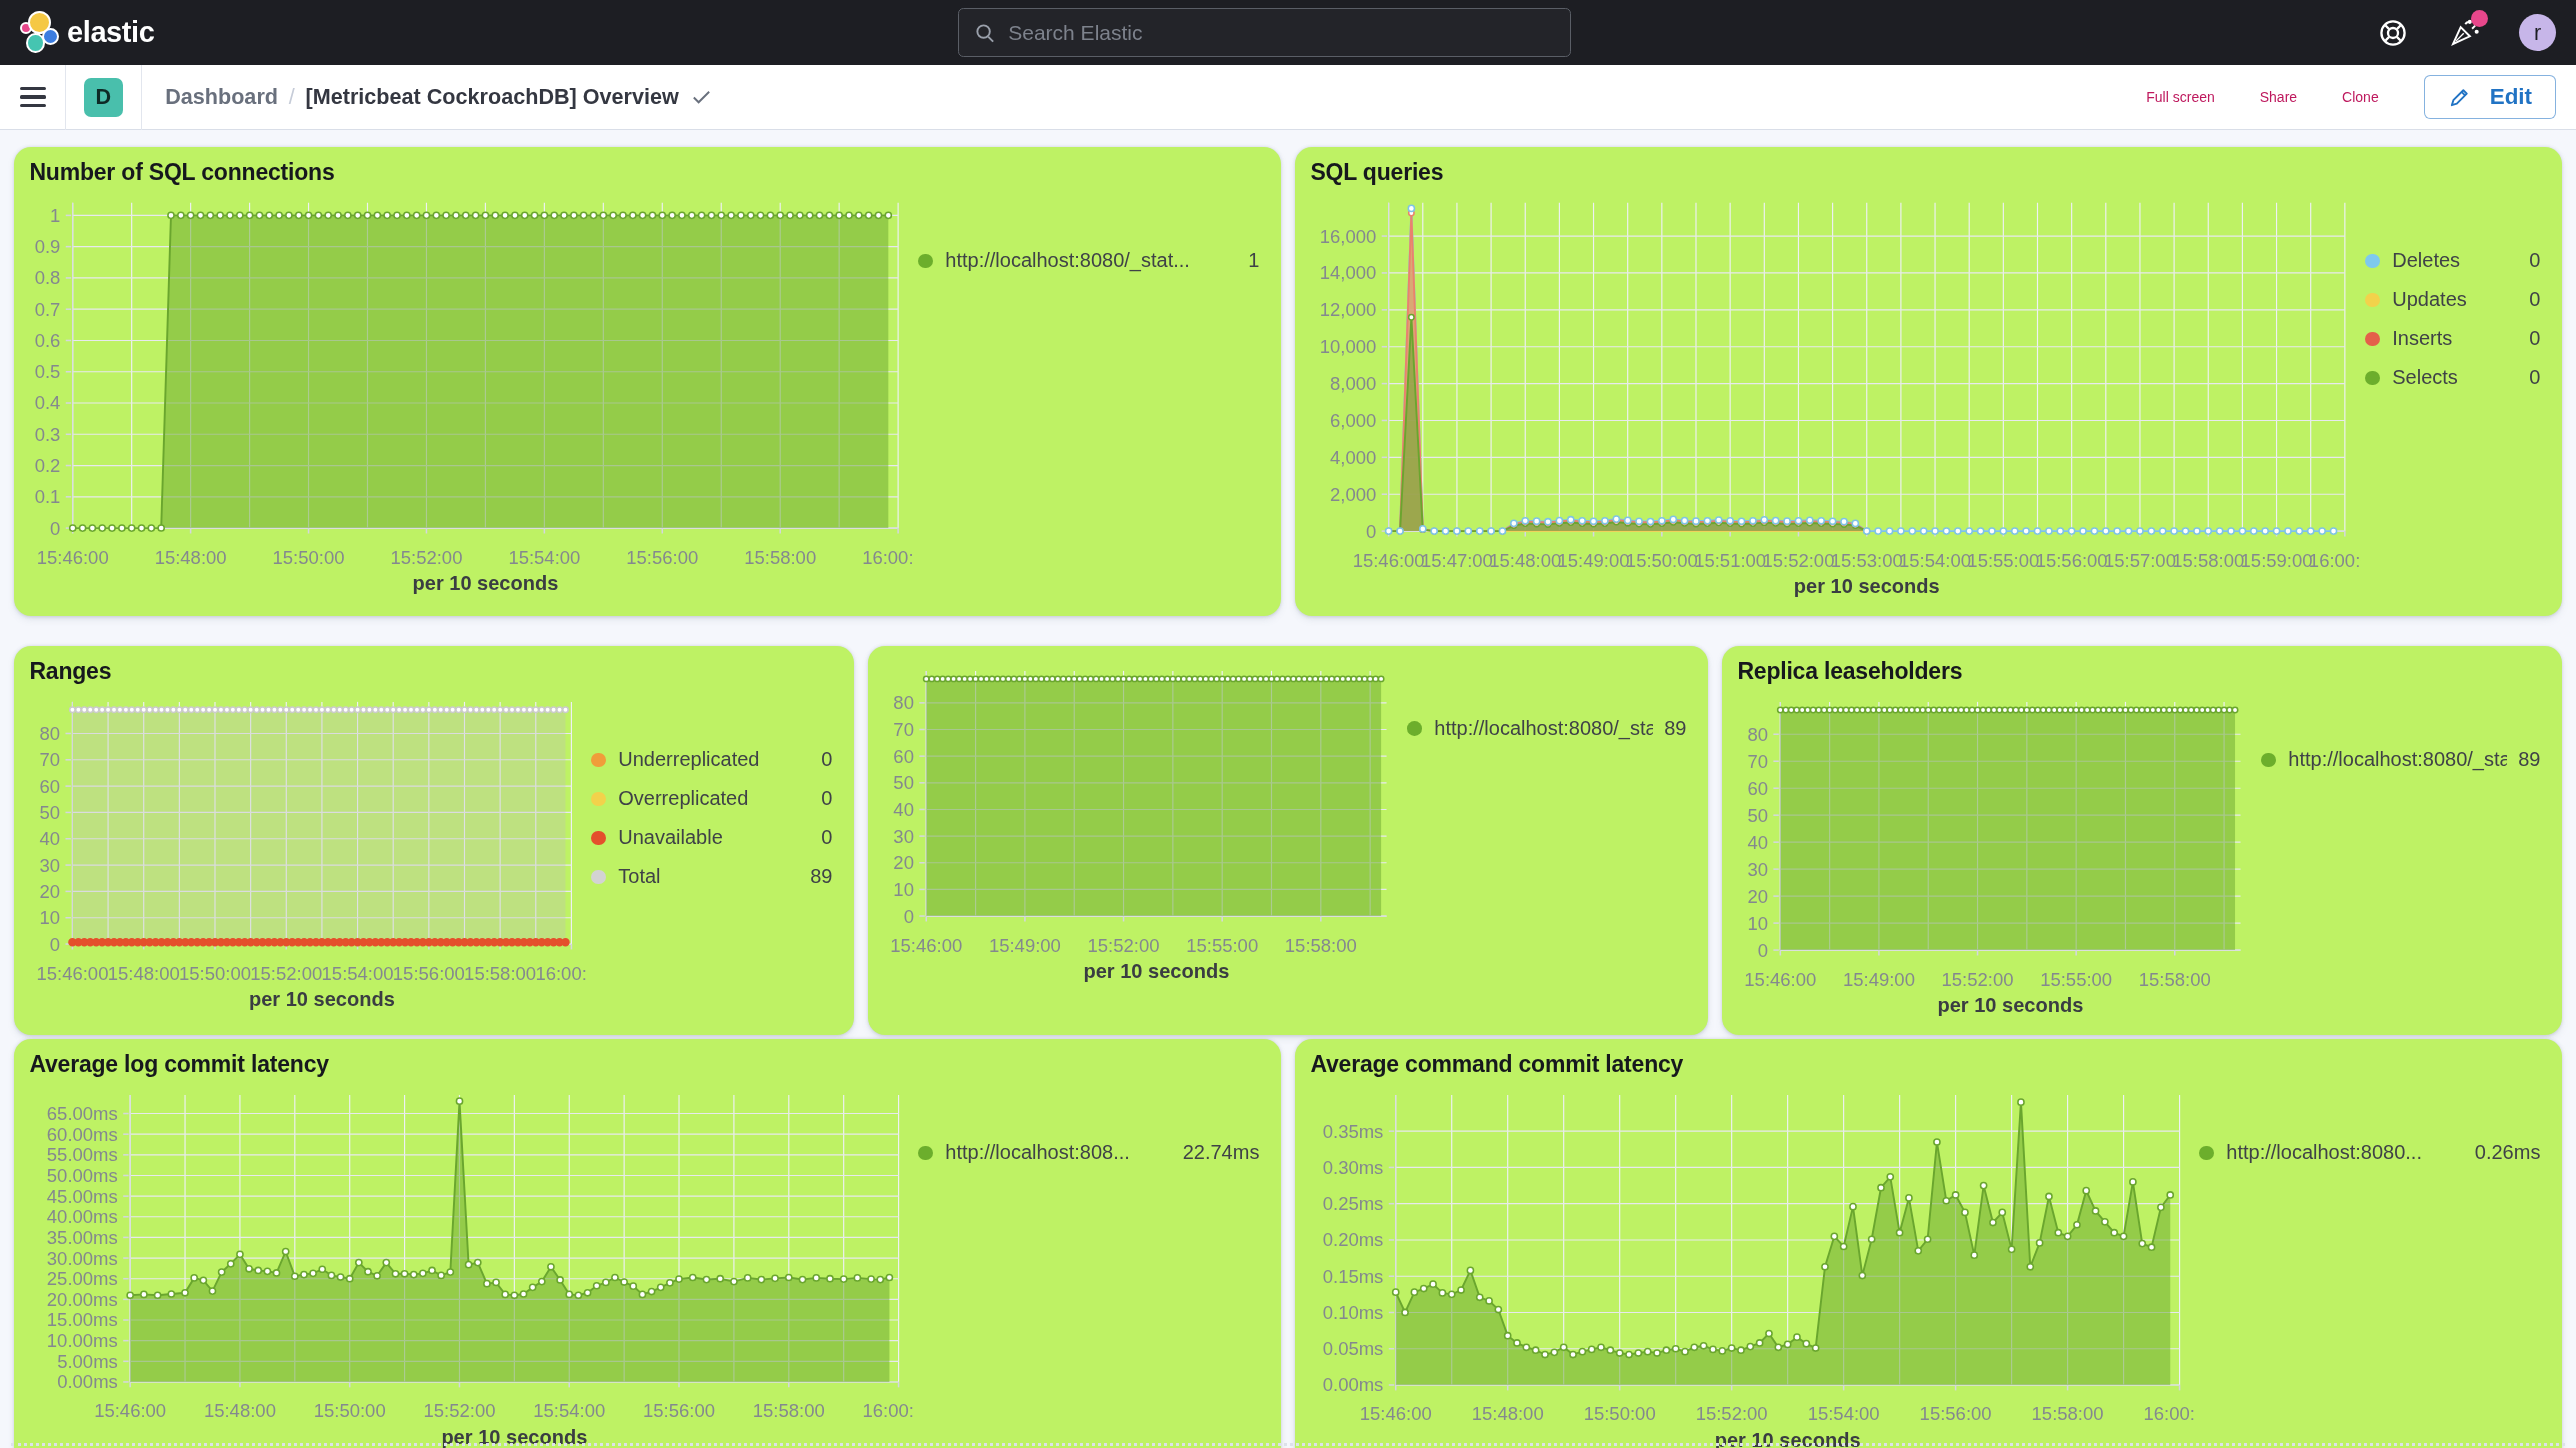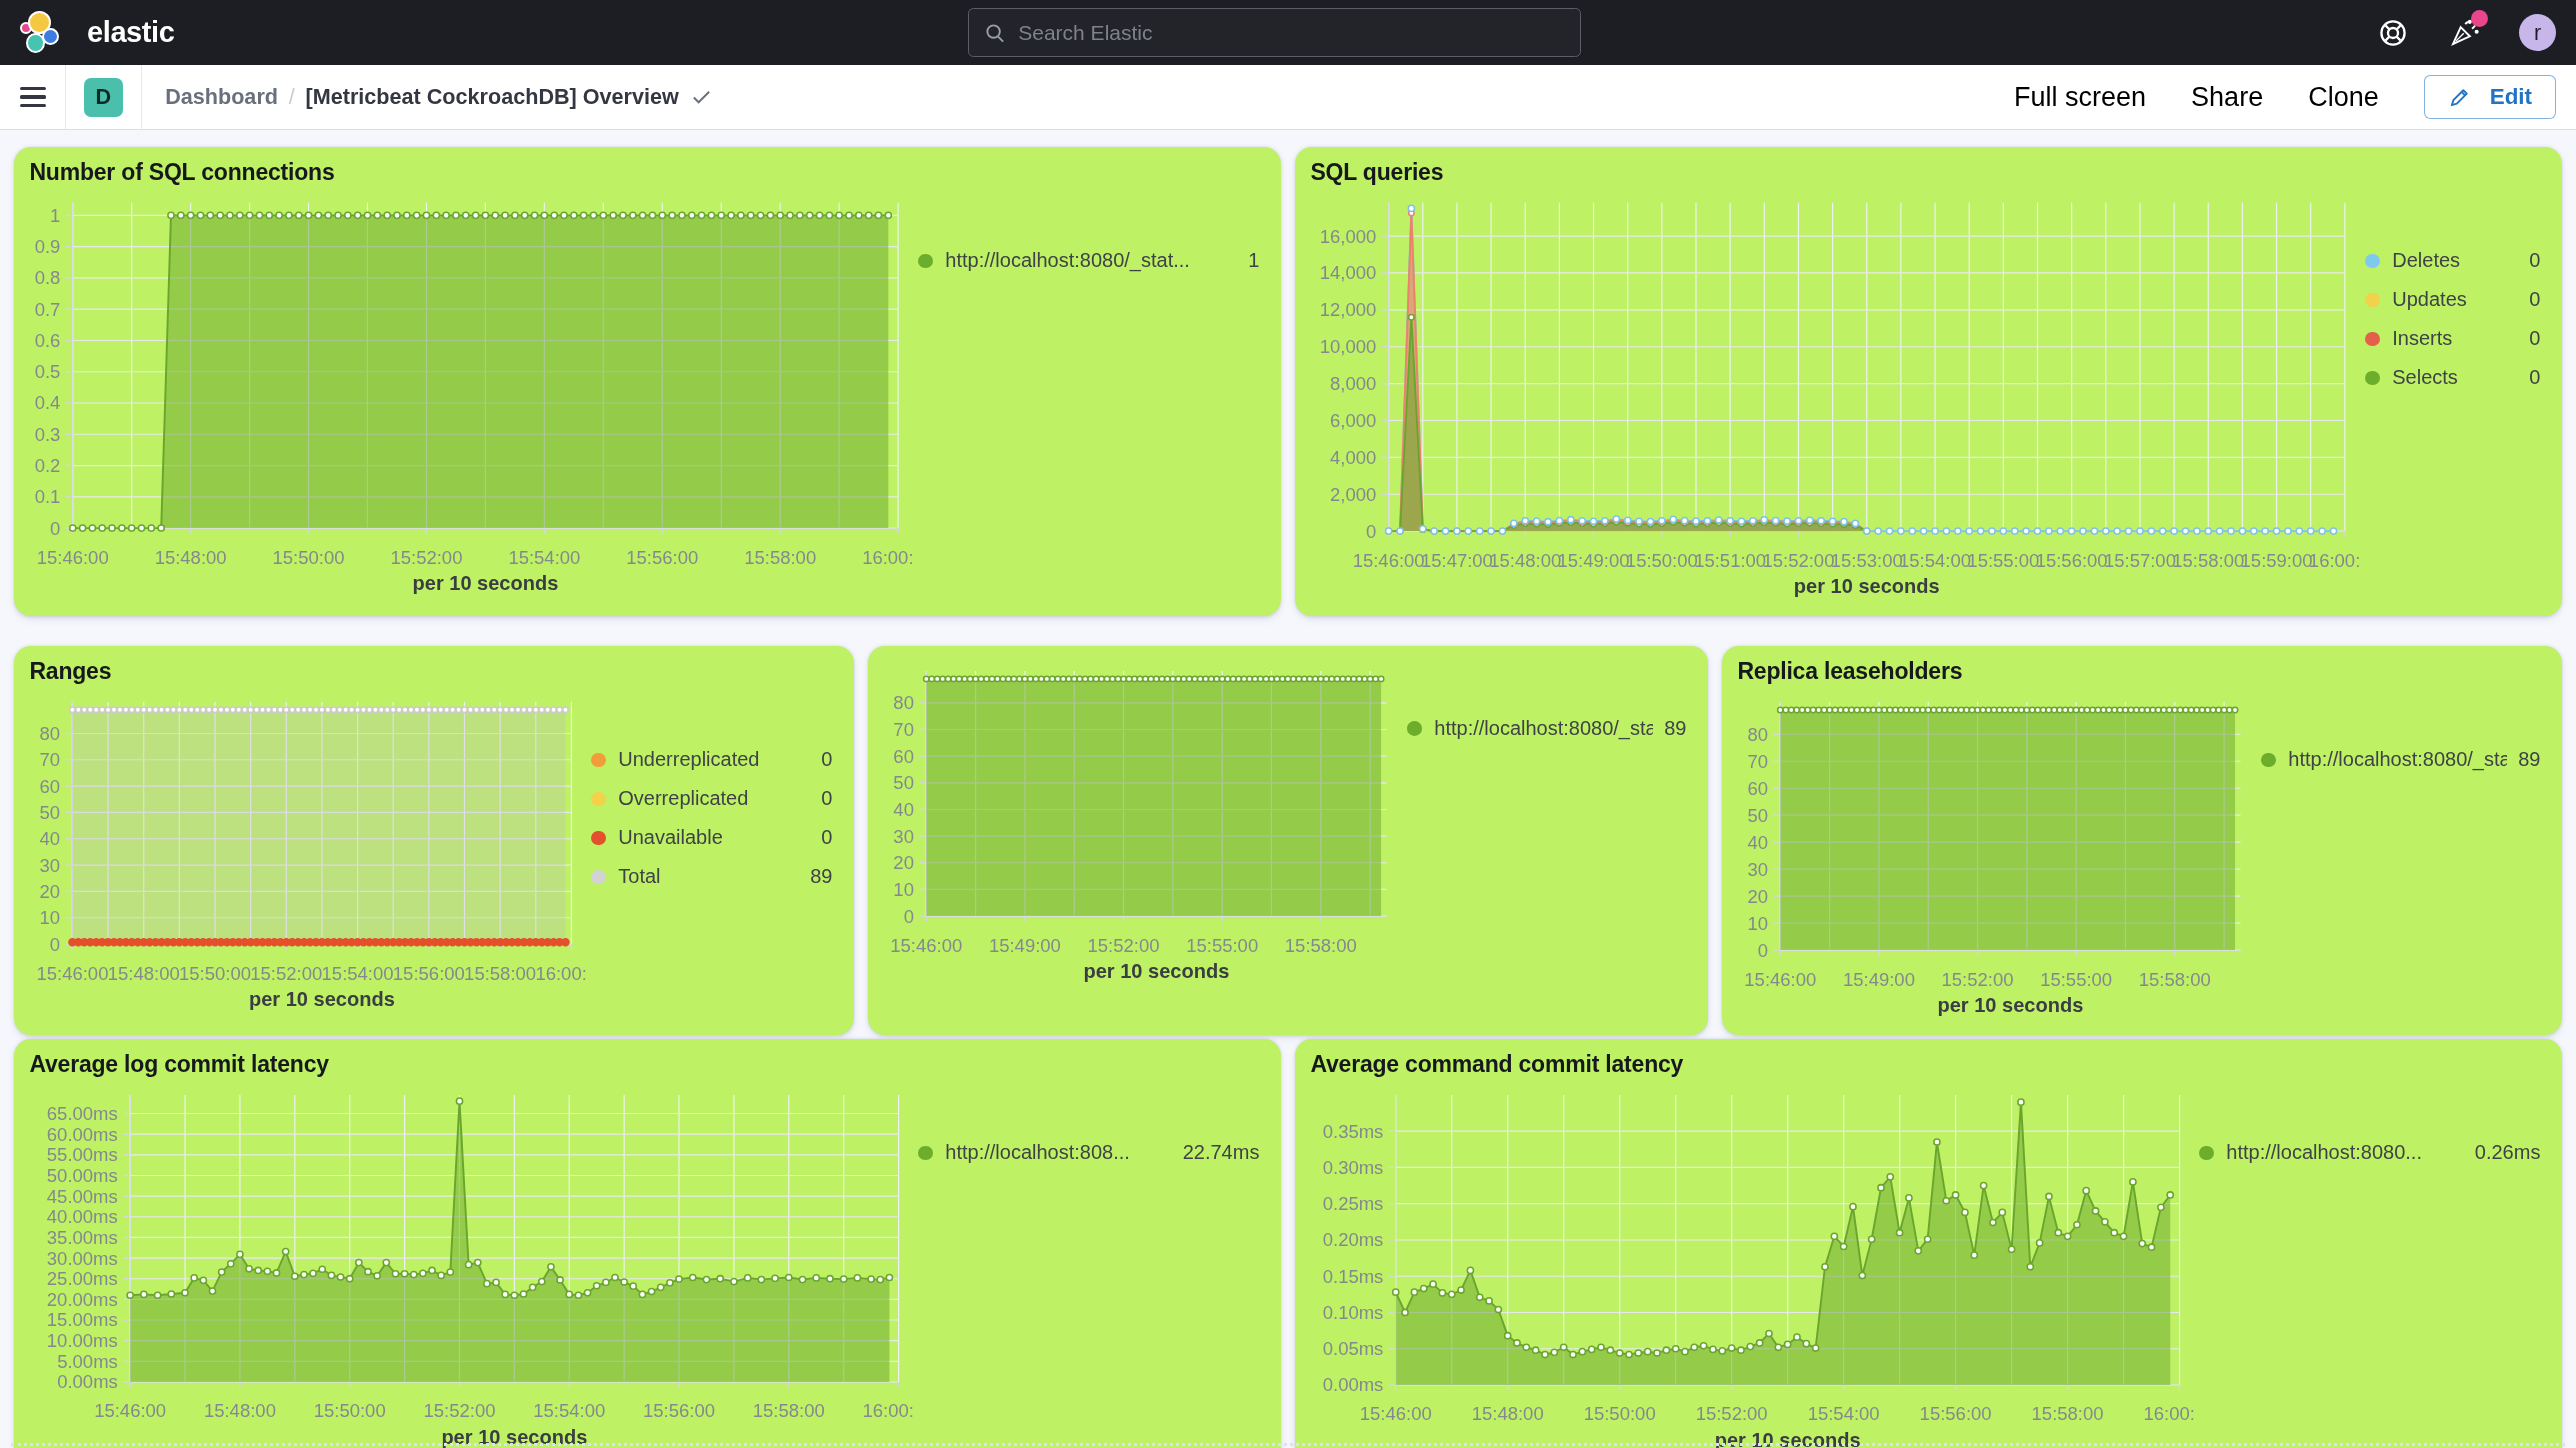--- a/index.html
+++ b/index.html
@@ -2,21 +2,21 @@
 <html style="font-size:12.3px"><head>
 <meta charset="utf-8">
 <style>
   * { box-sizing: border-box; }
   html,body { margin:0; padding:0; width:2576px; height:1448px; overflow:hidden;
               font-family:"Liberation Sans", sans-serif; background:#f5f7fc; }
 
   
   .header { position:absolute; top:0; left:0; right:0; height:65px; background:#1d1e23;
             display:flex; align-items:center; padding:0 20px; }
-  .brand { display:flex; align-items:center; gap:27px; }
+  .brand { display:flex; align-items:center; gap:7px; }
   .logo { width:40px; height:43px; position:relative; }
   .logo i { position:absolute; border-radius:50%; border:2.3px solid #fff; }
   .logo .c-y { width:23px; height:23px; background:#f5c844; left:7.7px; top:0; }
   .logo .c-p { width:12.3px; height:12.3px; background:#e8478b; left:0; top:10.8px; }
   .logo .c-b { width:17px; height:17px; background:#3c7de0; left:21.6px; top:17px; }
   .logo .c-t { width:18.5px; height:20px; background:#45c5b1; left:6.2px; top:21.6px; }
   .brand-name { color:#fff; font-size:29px; font-weight:600; letter-spacing:-0.4px; }
   .header-mid { flex:1; display:flex; justify-content:center; }
   .search { width:613px; height:49px; background:#232429; border:0.8px solid#5a5e66; border-radius:5.4px;
             color:#c9ccd3; font-size:21px; padding:0 17px 0 49px; outline:none; }
@@ -35,21 +35,21 @@
   .burger { width:26px; height:20px; display:flex; flex-direction:column; justify-content:space-between; cursor:pointer; }
   .burger i { height:3.1px; background:#343741; border-radius:1.5px; }
   .tb-div { width:0.8px; height:65px; background:#e2e6ee; margin:0 18.5px; }
   .space-badge { width:39px; height:39px; border-radius:7px; background:#49bfac; color:#0e2a26;
                  display:flex; align-items:center; justify-content:center; font-size:21.6px; font-weight:700; cursor:pointer; }
   .crumbs { display:flex; align-items:center; gap:10.8px; margin-left:4.6px; font-size:21.6px; }
   .crumb-root { color:#69707d; cursor:pointer;font-weight:bold; }
   .crumb-sep { color:#c6ccd8; }
   .crumb-title { color:#343741; font-weight:600; }
   .tb-actions { margin-left:auto; display:flex; align-items:center; gap:45px; }
-  .tb-link { color:#000000; font-size:27px; cursor:pointer; white-space:nowrap; }
+  .tb-link { color:#be185d; font-size:14px; cursor:pointer; white-space:nowrap; }
   .edit-btn { display:flex; align-items:center; gap:19px; color:#2173c4; font-size:22.4px; font-weight:600;
               border:1.5px solid rgba(33,115,196,.55); border-radius:6.2px; padding:7.7px 23px; cursor:pointer; background:#fff; }
 
   
   .content { position:absolute; top:130px; left:0; right:0; bottom:0; background:#f5f7fc;
              padding:17px 14px 0; }
   .grid-row { display:grid; gap:14px; margin-bottom:14px; }
   .row-1 { grid-template-columns:1fr 1fr; height:463px; }
   .row-2 { grid-template-columns:1fr 1fr 1fr; height:379px;margin-top:36px; }
   .row-3 { grid-template-columns:1fr 1fr; height:424px; }

